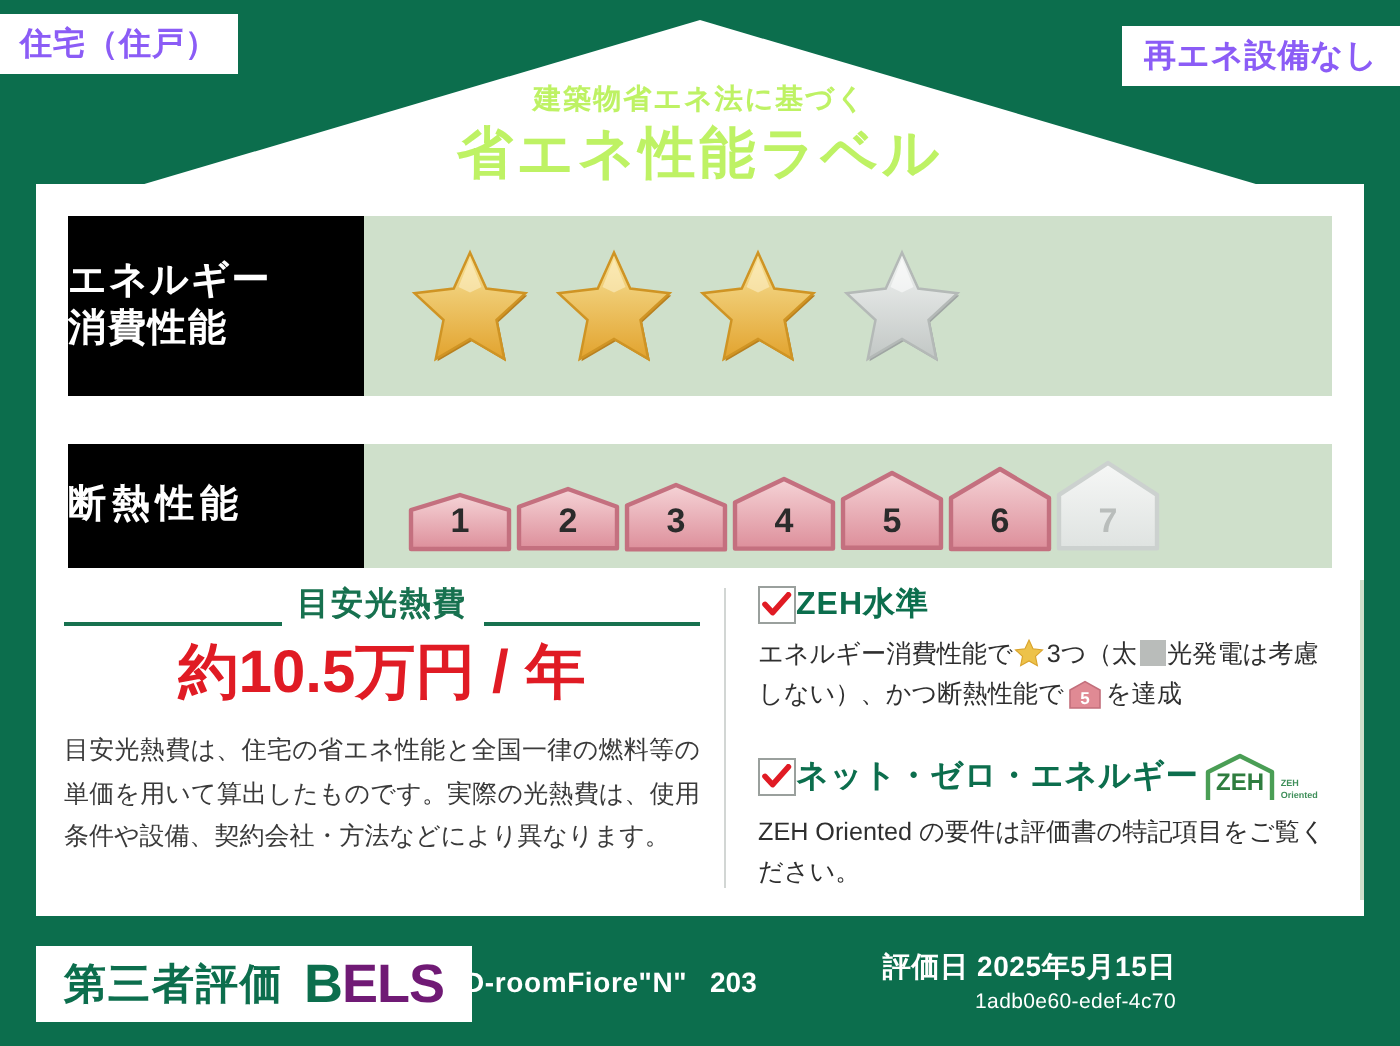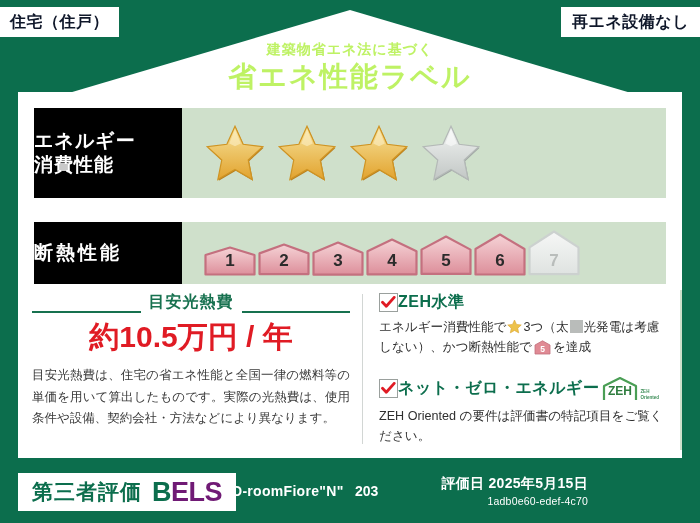--- a/index.html
+++ b/index.html
@@ -37,40 +37,40 @@
     width: 700px;
     height: 104px;
     background: #ffffff;
     clip-path: polygon(18px 104px, 350px 6px, 682px 104px, 682px 104px, 18px 104px);
   }
 
   
   .corner-badge {
     position: absolute;
     background: #ffffff;
-    color: #0f172a;
+    color: #8b5cf6;
     font-weight: bold;
     font-size: 16px;
     letter-spacing: 0.5px;
     display: flex;
     align-items: center;
     justify-content: center;
     box-sizing: border-box;
   }
   #badge-left {
     left: 0px;
     top: 6px;
     width: 120px;
     height: 32px;
     border: 1px solid #0c6e4d;
     border-left: none;
   }
   #badge-right {
     right: 0px;
-    top: 6px;
+    top: 12px;
     width: 140px;
     height: 32px;
     border: 1px solid #0c6e4d;
     border-right: none;
     text-align: center;
   }
 
   
   .title-wrap {
     position: absolute;

